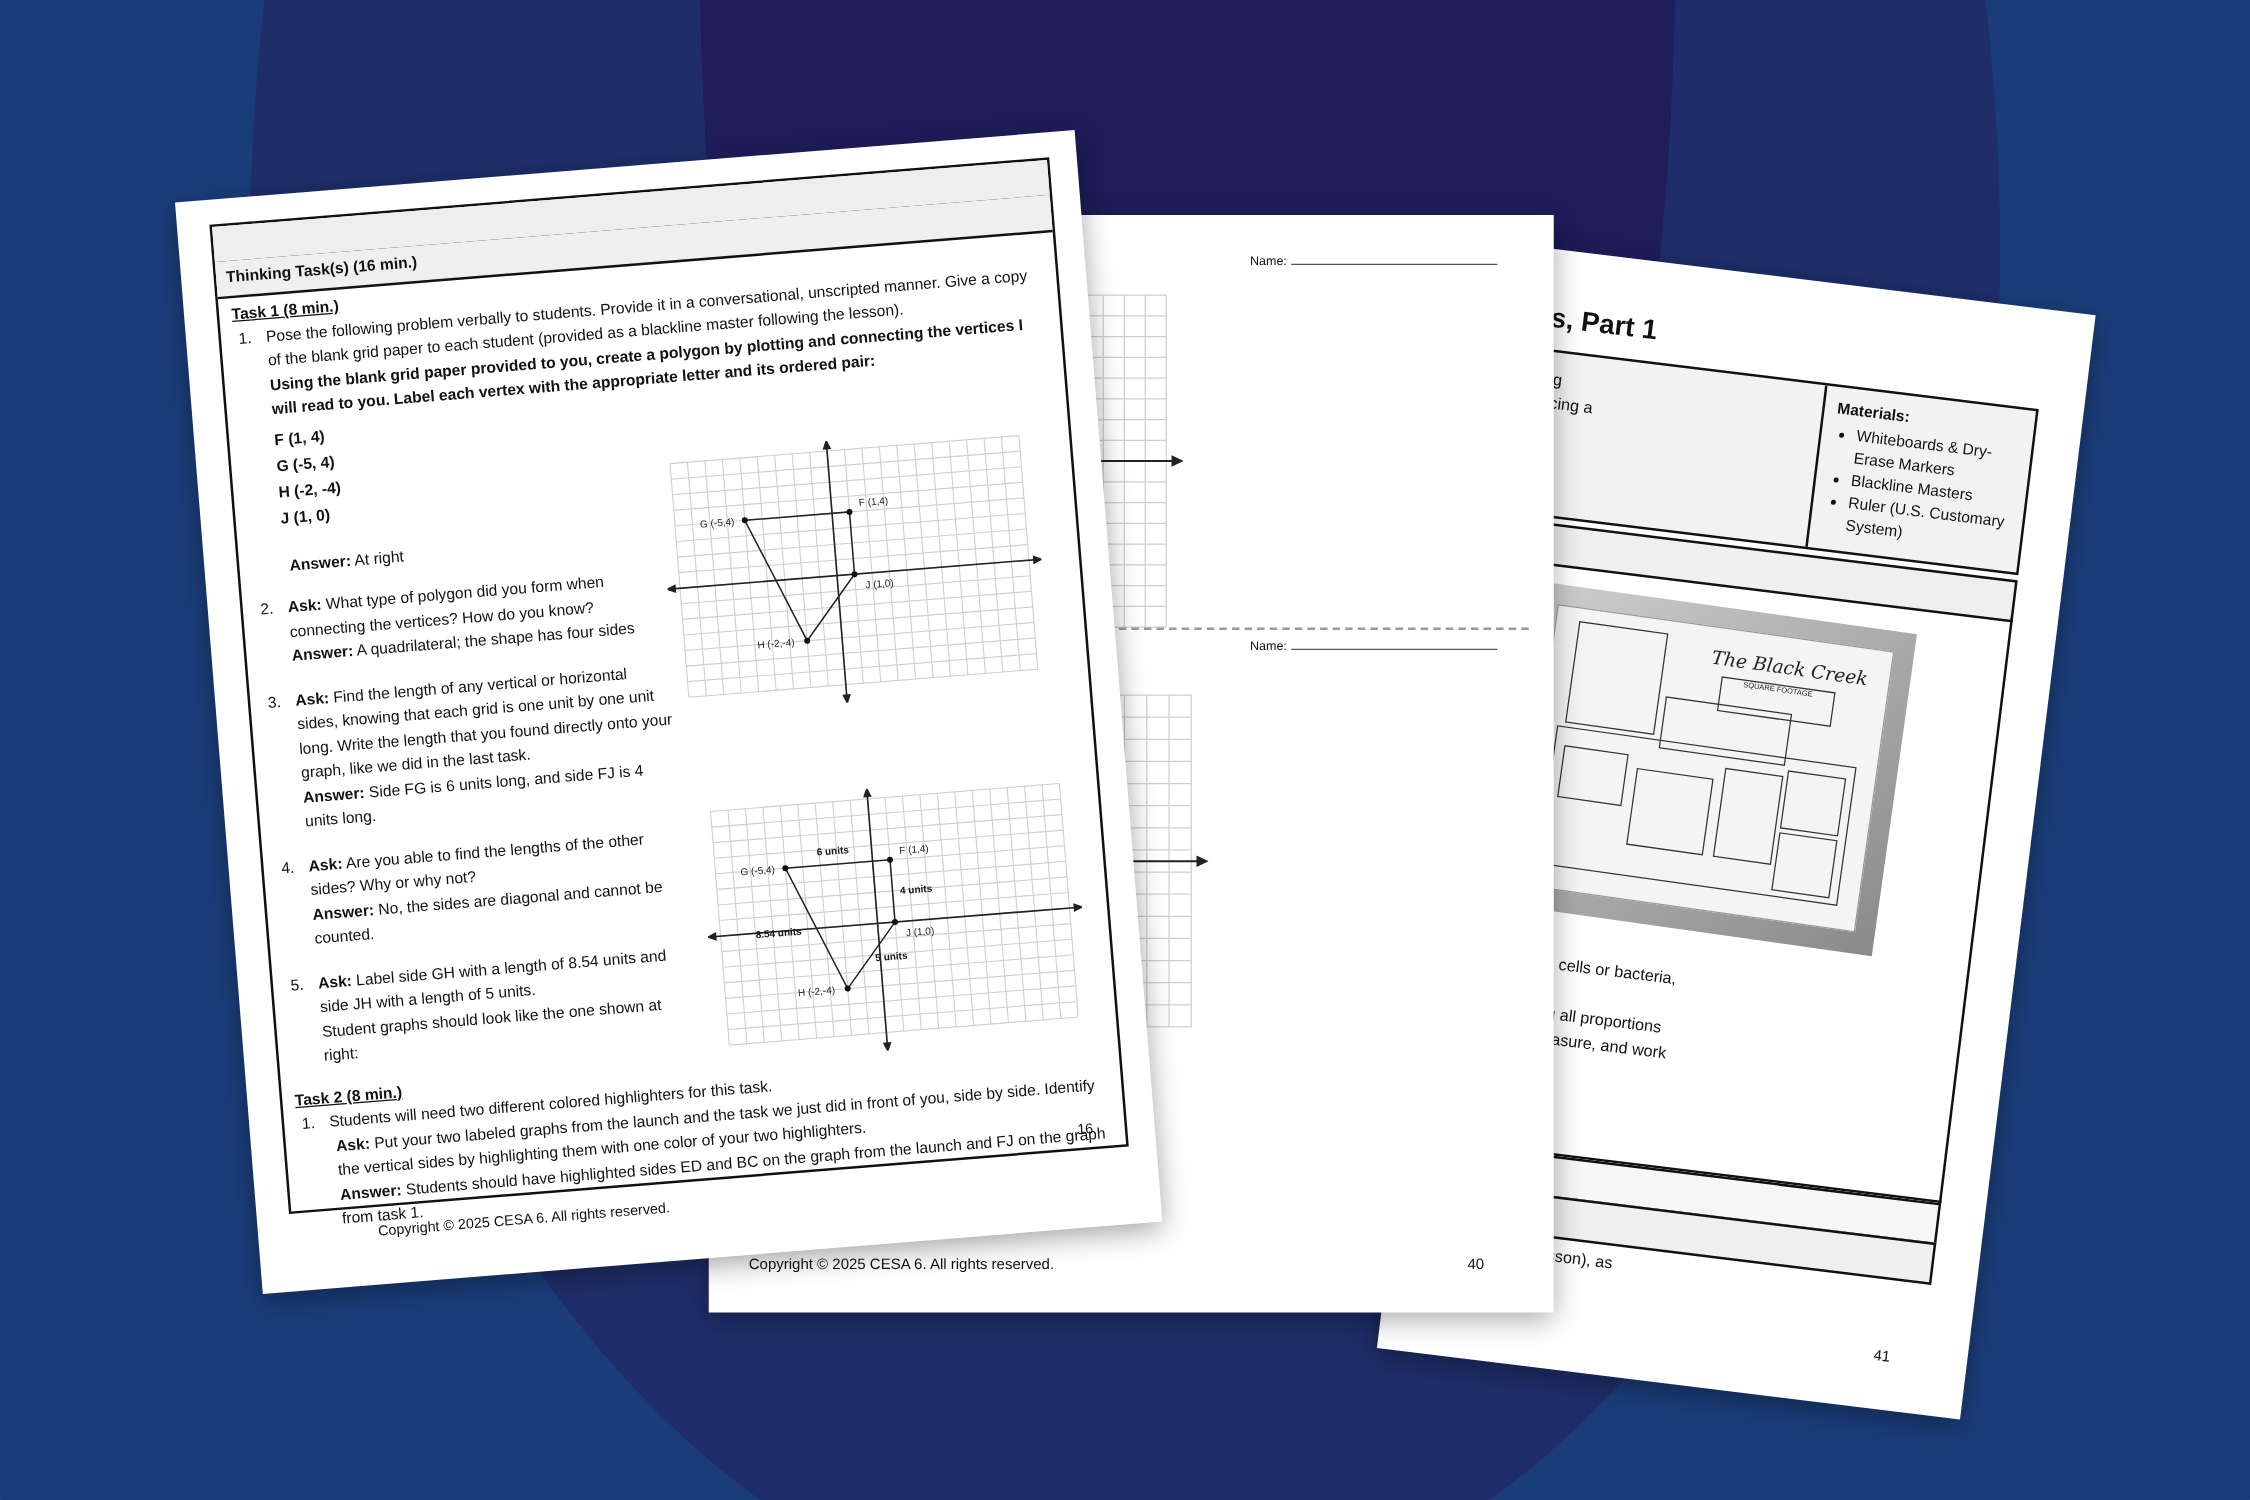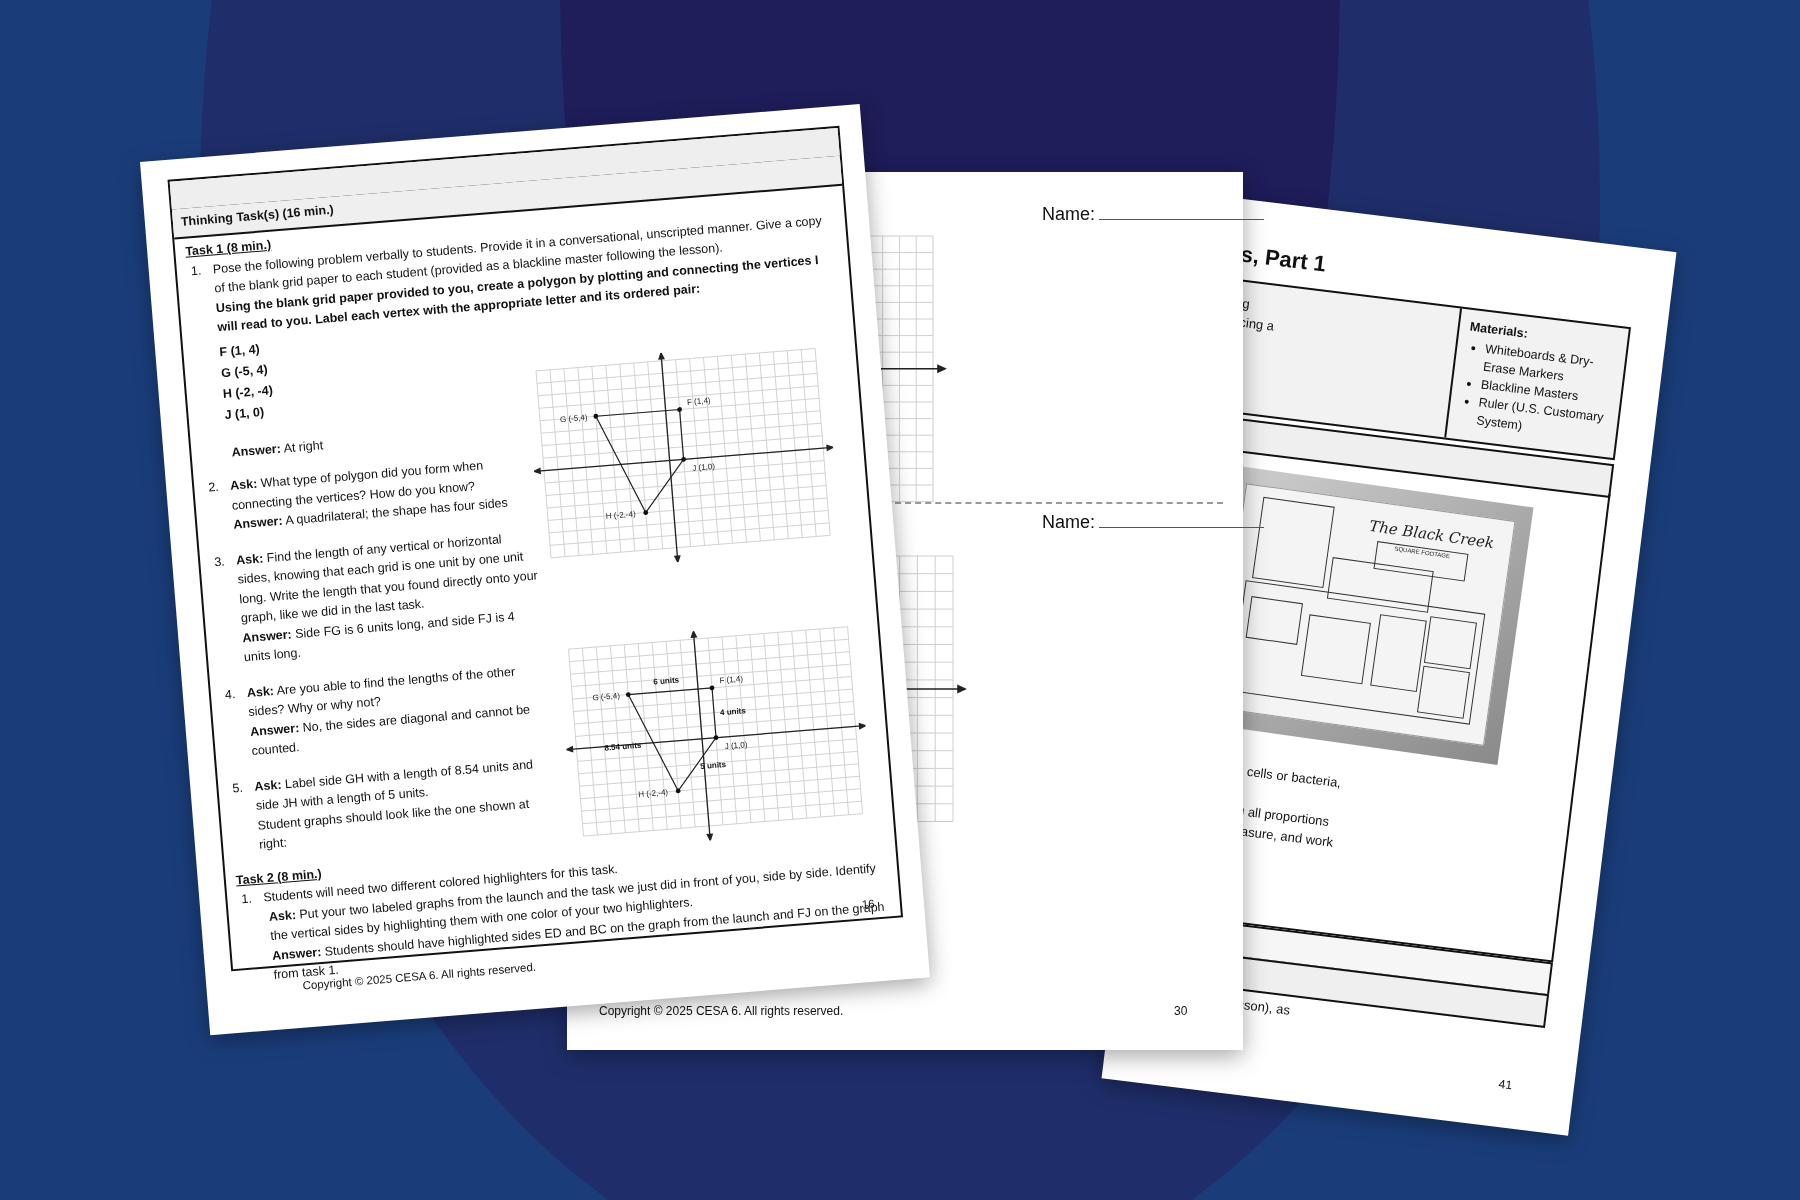--- a/index.html
+++ b/index.html
@@ -30,21 +30,21 @@
   #page-right .photo .sheet { position:absolute; left:22px; top:16px; width:270px; height:225px; background:#f4f4f4; border:1px solid #999; }
   #page-right .photo .fp { position:absolute; border:1.5px solid #333; }
   #page-right .photo .script { position:absolute; left:150px; top:32px; font-family:"DejaVu Serif", serif; font-style:italic; font-size:15px; color:#222; }
   #page-right .photo .sqft { position:absolute; left:160px; top:55px; width:90px; height:26px; border:1px solid #333; font-size:6px; text-align:center; line-height:8px; color:#222; }
   #page-right .body-bottom { position:absolute; left:8px; top:290px; width:560px; font-size:13px; line-height:20px; }
   #page-right .foot-text { position:absolute; left:18px; top:792px; width:560px; font-size:13px; }
   #page-right .page-num { position:absolute; left:545px; top:840px; font-size:12px; }
 
   
   #page-mid { left:567px; top:172px; width:676px; height:878px; }
-  .name-line { position:absolute; font-size:18px; white-space:nowrap;margin-left:42px; }
+  .name-line { position:absolute; font-size:10px; white-space:nowrap; }
   .name-line .rule { display:inline-block; width:165px; border-bottom:1.5px solid #555; margin-left:4px; vertical-align:baseline; }
   .grid { position:absolute; }
   .grid svg { display:block; }
   #page-mid .divider { position:absolute; left:282px; top:403px; width:930px; border-top:2px dashed #999; }
   #page-mid .copyright { position:absolute; left:32px; top:832px; font-size:12px; }
   #page-mid .page-num { position:absolute; left:607px; top:832px; font-size:12px; }
 
   
   #page-left { left:140px; top:162px; width:722px; height:876px; transform: rotate(-4.6deg); transform-origin: 0 0; }
   #page-left .frame { position:absolute; left:26px; top:20px; width:670px; height:790px; border:2px solid #111; }
@@ -173,21 +173,21 @@
       <g stroke="#222" stroke-width="1.6" fill="#222">
         <line x1="10" y1="145" x2="374" y2="145"></line>
         <line x1="170" y1="2" x2="170" y2="290"></line>
         <path d="M378 145 L371 141.7 L371 148.3 Z"></path>
         <path d="M170 0 L166.7 7 L173.3 7 Z"></path>
         <path d="M170 292 L166.7 285 L173.3 285 Z"></path>
       </g>
     </svg>
   </div>
   <div class="copyright">Copyright © 2025 CESA 6. All rights reserved.</div>
-  <div class="page-num">30</div>
+  <div class="page-num">40</div>
 </div>
 
 <div class="page" id="page-left">
   <div class="frame">
     <div class="header-band"></div>
     <div class="header-row">
       <span>Thinking Task(s) (16 min.)</span>
     </div>
     <div class="content">
       <div class="u">Task 1 (8 min.)</div>

